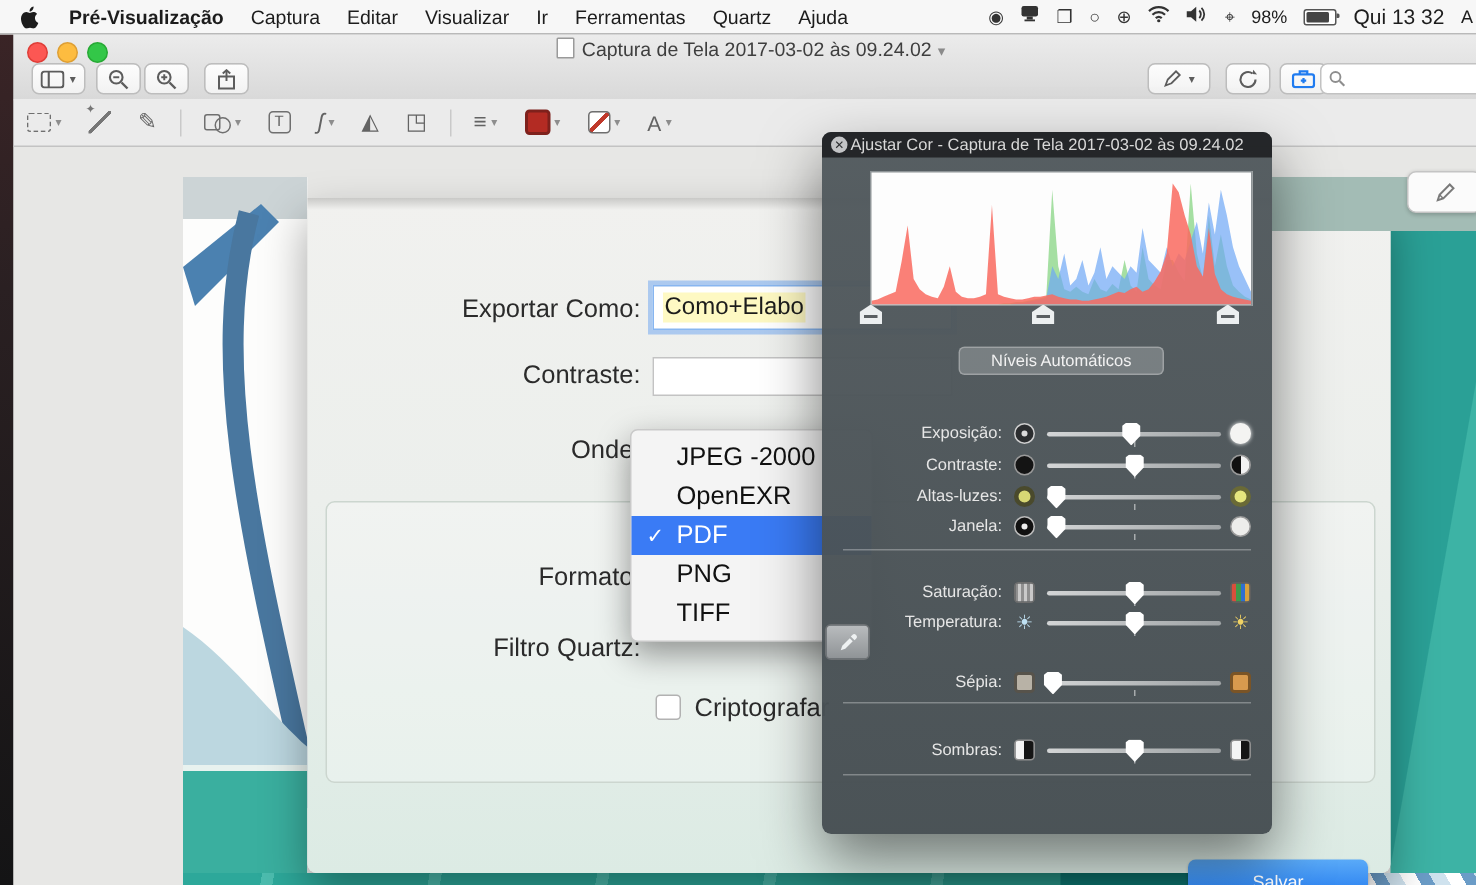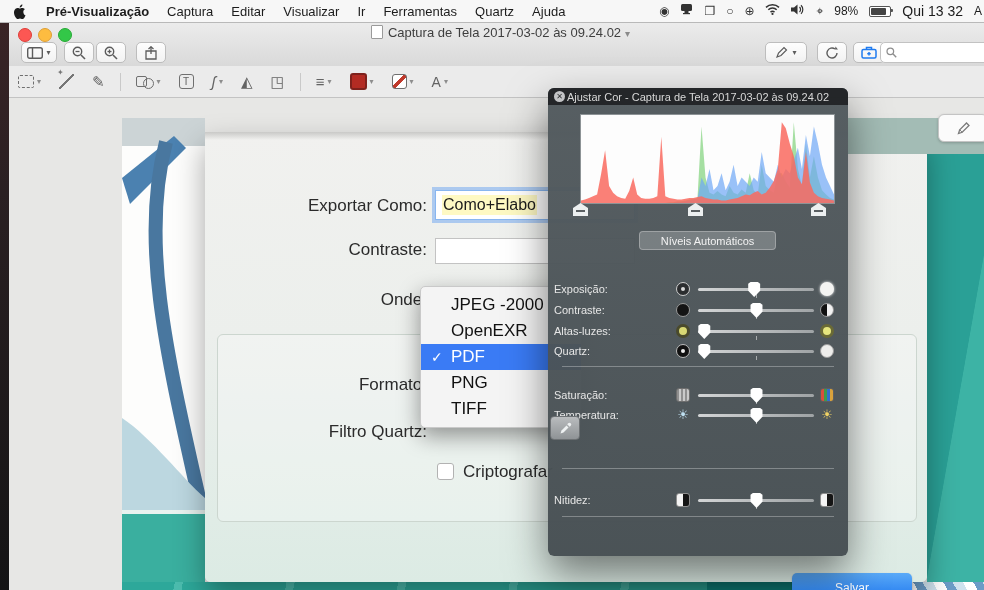--- a/index.html
+++ b/index.html
@@ -105,21 +105,21 @@
           color:#2e3032;font-size:8px;line-height:11px;text-align:center;font-weight:bold;}
   .histo{position:absolute;left:32px;top:26px;width:253px;height:88px;background:#fdfdfd;border:1px solid #8d9396;}
   .histo svg{display:block;}
   .hhandle{position:absolute;top:115px;width:15px;height:13px;background:#eceff0;
            clip-path:polygon(50% 0,100% 38%,100% 100%,0 100%,0 38%);}
   .hhandle i{position:absolute;left:3px;right:3px;top:7px;height:2px;background:#5a5f62;}
   .autolvl{position:absolute;left:91px;top:143px;width:135px;height:17px;border-radius:4px;
            background:rgba(255,255,255,.22);border:1px solid rgba(255,255,255,.28);
            font-size:11px;color:#f2f2f2;display:flex;align-items:center;justify-content:center;}
   .srow{position:absolute;left:0;height:17px;width:100%;}
-  .slabel{position:absolute;left:6px;width:114px;font-size:11px;color:#e6e6e6;top:2px;}
+  .slabel{position:absolute;left:6px;width:114px;text-align:right;font-size:11px;color:#e6e6e6;top:2px;}
   .endic{position:absolute;top:1px;width:14px;height:14px;border-radius:50%;box-sizing:border-box;}
   .endic.l{left:128px;} .endic.r{left:272px;}
   .sq{border-radius:3px !important;}
   .track{position:absolute;left:150px;top:7px;width:116px;height:3px;border-radius:2px;
          background:linear-gradient(90deg,rgba(255,255,255,.75),rgba(255,255,255,.45));}
   .tick{position:absolute;left:50%;top:6px;width:1px;height:4px;background:rgba(255,255,255,.5);}
   .thumb{position:absolute;top:-6px;width:13px;height:15px;margin-left:-6px;background:#fff;
          clip-path:polygon(50% 100%,96% 58%,96% 12%,78% 0,22% 0,4% 12%,4% 58%);
          filter:drop-shadow(0 1px 1px rgba(0,0,0,.4));}
   .pdiv{position:absolute;left:14px;right:14px;height:1px;background:rgba(255,255,255,.3);}
@@ -429,21 +429,21 @@
   <div class="srow" style="top:235px;">
     <span class="slabel">Altas-luzes:</span>
     <span class="endic l ic-hl-l"></span>
     <div class="track">
         <span class="tick"></span>
         <span class="thumb" style="left: 5%;"></span>
       </div>
     <span class="endic r ic-hl-r"></span>
   </div>
   <div class="srow" style="top:255px;">
-    <span class="slabel">Quartz:</span>
+    <span class="slabel">Janela:</span>
     <span class="endic l ic-sh-l"></span>
     <div class="track">
         <span class="tick"></span>
         <span class="thumb" style="left: 5%;"></span>
       </div>
     <span class="endic r ic-sh-r"></span>
   </div>
 
   <div class="pdiv" style="top:278px;"></div>
 
@@ -457,33 +457,42 @@
     <span class="endic r sq ic-sat-r"></span>
   </div>
   <div class="srow" style="top:319px;">
     <span class="slabel">Temperatura:</span>
     <span class="endic l ic-tmp" style="color:#bfe0f2;">☀</span>
     <div class="track">
         <span class="tick"></span>
         <span class="thumb" style="left: 50%;"></span>
       </div>
     <span class="endic r ic-tmp" style="color:#f0d264;">☀</span>
+  </div>
+  <div class="srow" style="top:359px;">
+    <span class="slabel">Sépia:</span>
+    <span class="endic l sq ic-sep-l"></span>
+    <div class="track">
+        <span class="tick"></span>
+        <span class="thumb" style="left: 3%;"></span>
+      </div>
+    <span class="endic r sq ic-sep-r"></span>
   </div>
 
   <div class="dropperbtn">
     <svg width="13" height="13" viewBox="0 0 13 13">
         <path d="M1.5 11.5l1-3 5-5 2 2-5 5-3 1z" fill="#eef1f2"></path>
         <path d="M8.2 2.3l2.5 2.5 1-1a1.7 1.7 0 0 0-2.5-2.5z" fill="#eef1f2"></path>
       </svg>
   </div>
 
   <div class="pdiv" style="top:380px;"></div>
 
   <div class="srow" style="top:404px;">
-    <span class="slabel">Nitidez:</span>
+    <span class="slabel">Sombras:</span>
     <span class="endic l sq ic-nit"></span>
     <div class="track">
         <span class="tick"></span>
         <span class="thumb" style="left: 50%;"></span>
       </div>
     <span class="endic r sq ic-nit"></span>
   </div>
 
   <div class="pdiv" style="top:428px;"></div>
 </div>

